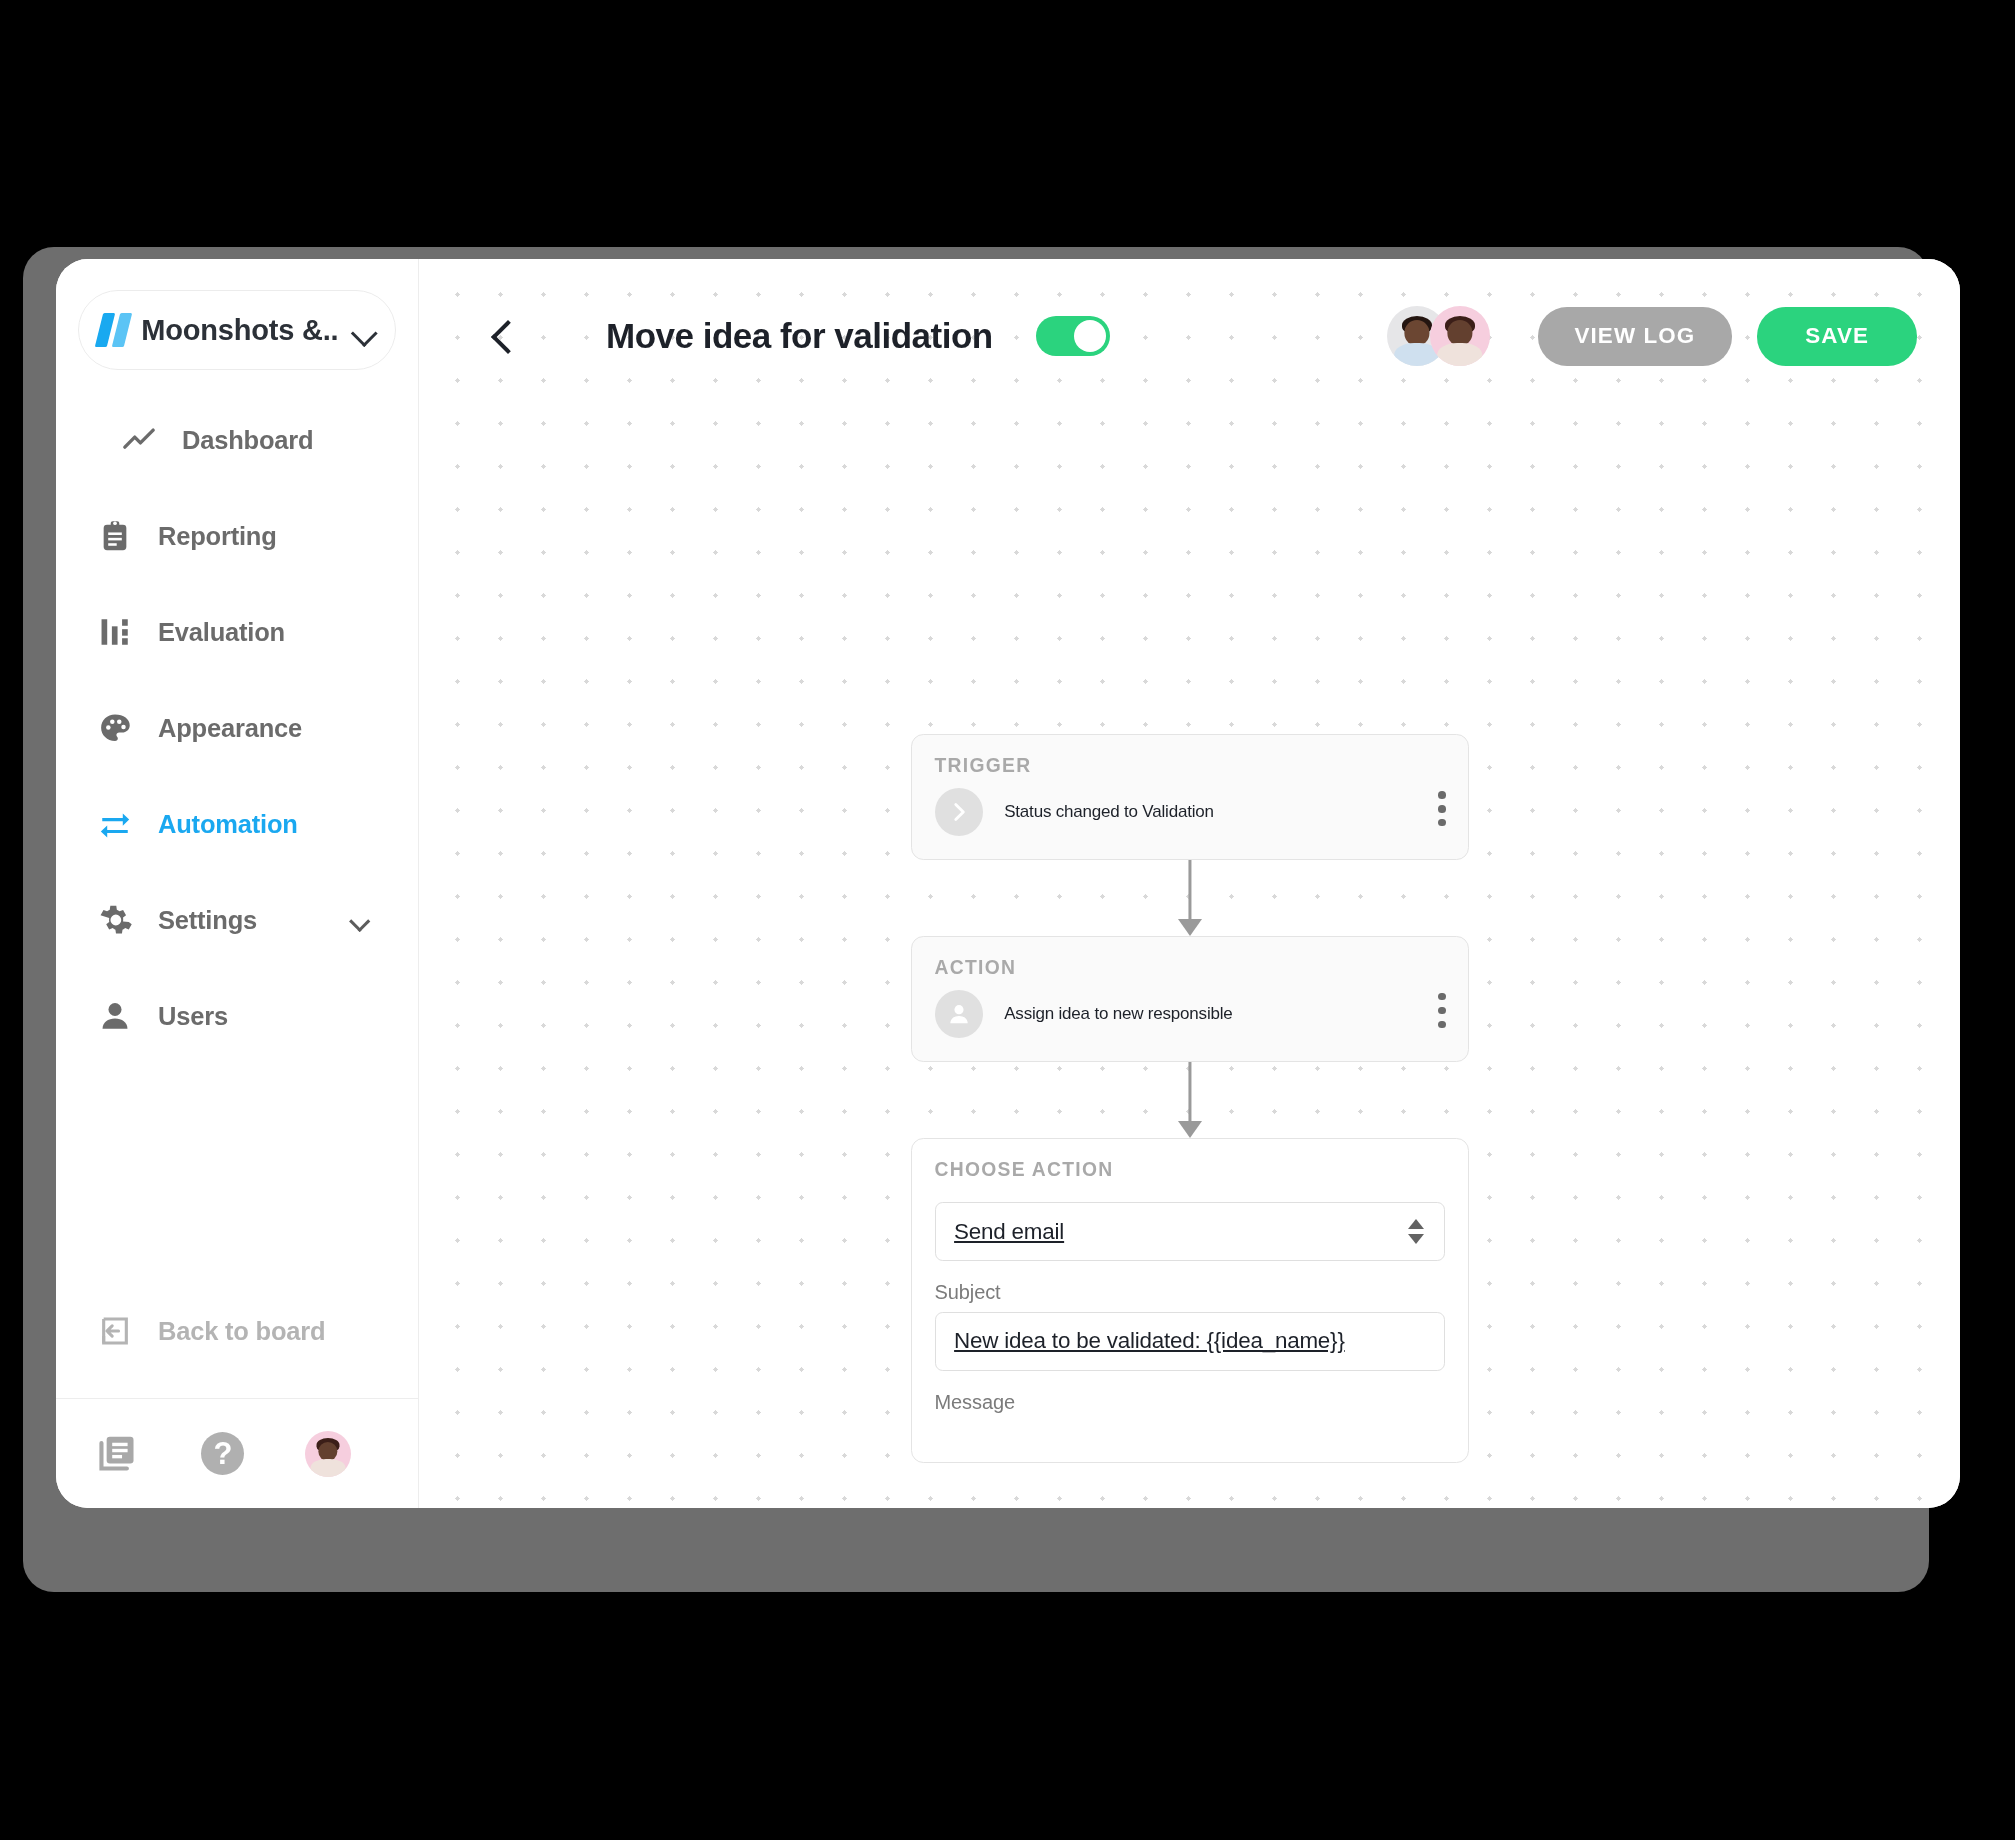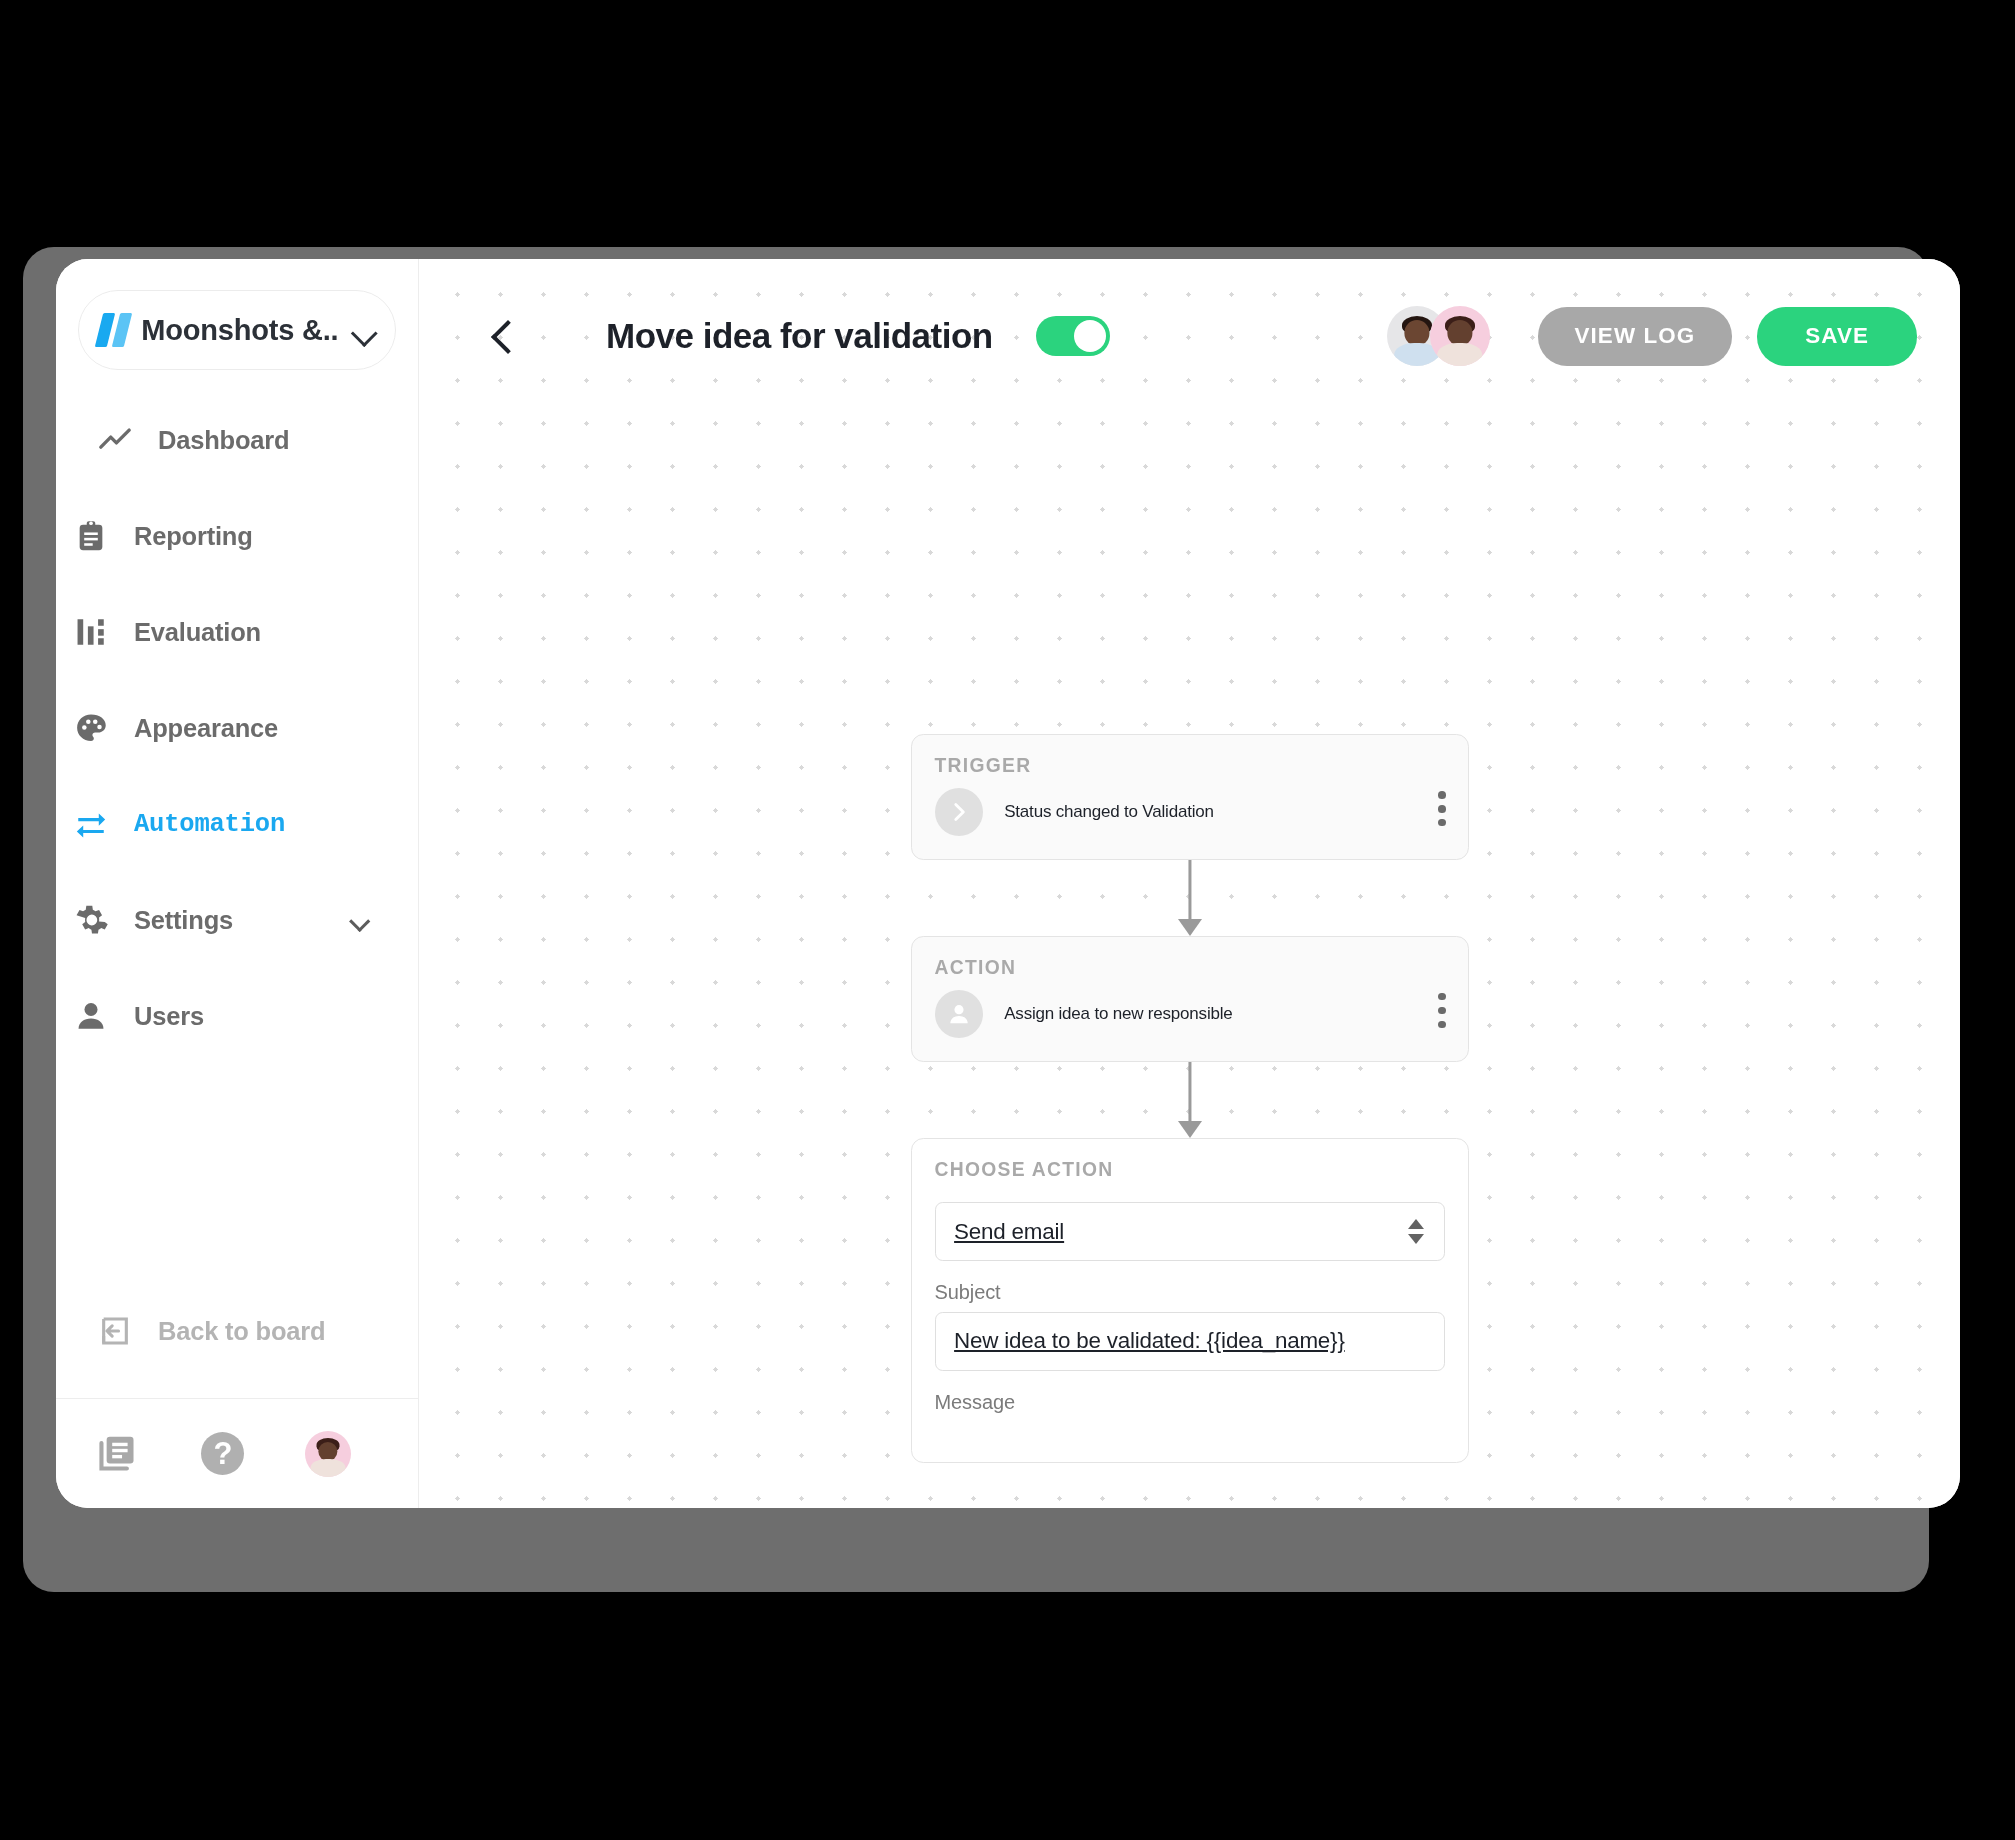--- a/index.html
+++ b/index.html
@@ -96,29 +96,30 @@
 
   #nav { margin-top: 40px; }
 
   .nav-item {
     display: flex;
     align-items: center;
     height: 60px;
     padding: 0 0 0 42px;
     gap: 26px;
     cursor: pointer;
+    margin-left: 24px;
   }
   .nav-item + .nav-item { margin-top: 36px; padding-left: 18px; }
   .nav-label {
     font-size: 25.5px;
     font-weight: bold;
     color: #6b6b6b;
     letter-spacing: -0.2px;
   }
-  .nav-item.active .nav-label { color: #1aa8f0; font-family: Liberation Mono, monospace; }
+  .nav-item.active .nav-label { color: #1aa8f0; }
   .nav-ico { width: 34px; height: 34px; flex: 0 0 34px; display:block; }
   .nav-item .chev.small { margin-left: auto; margin-right: 45px; }
 
   
   #back-to-board {
     display: flex;
     align-items: center;
     gap: 26px;
     padding-left: 42px;
     height: 54px;

